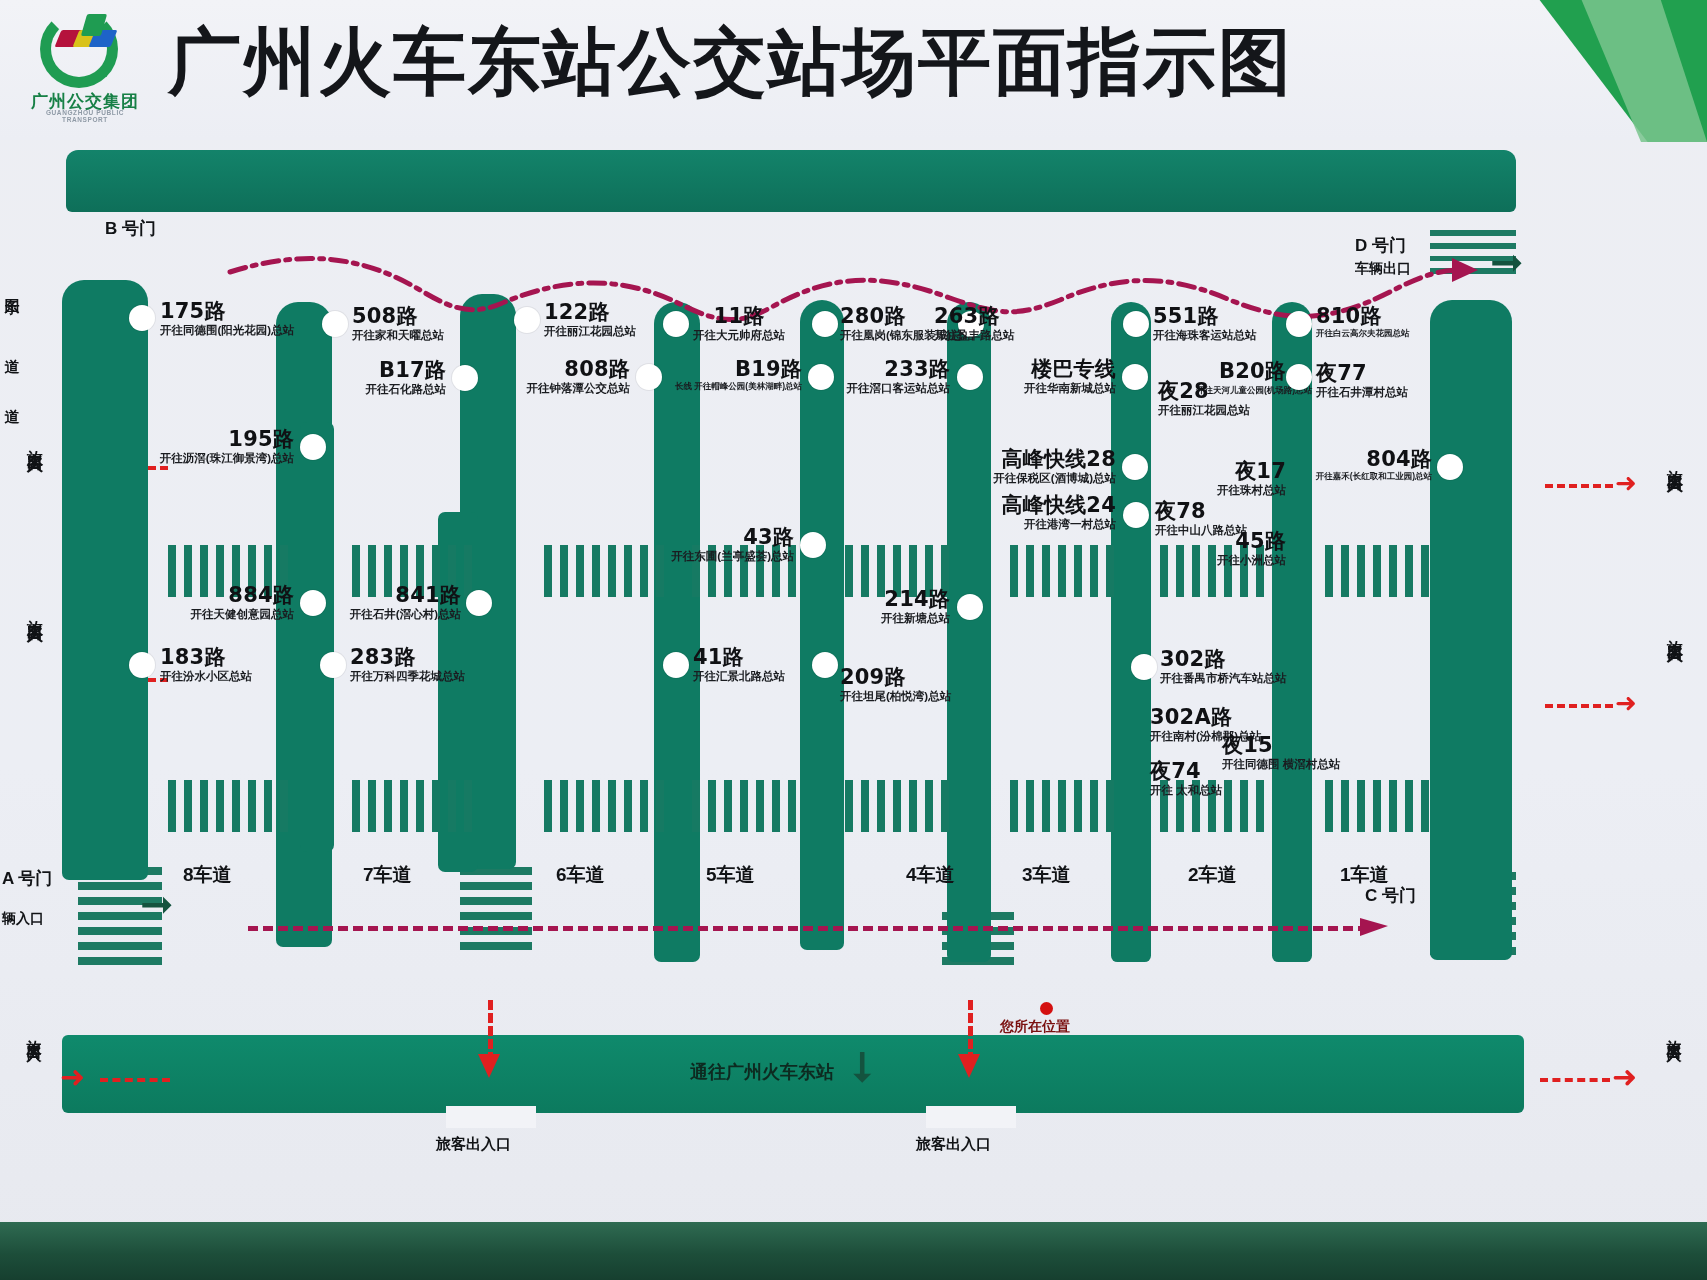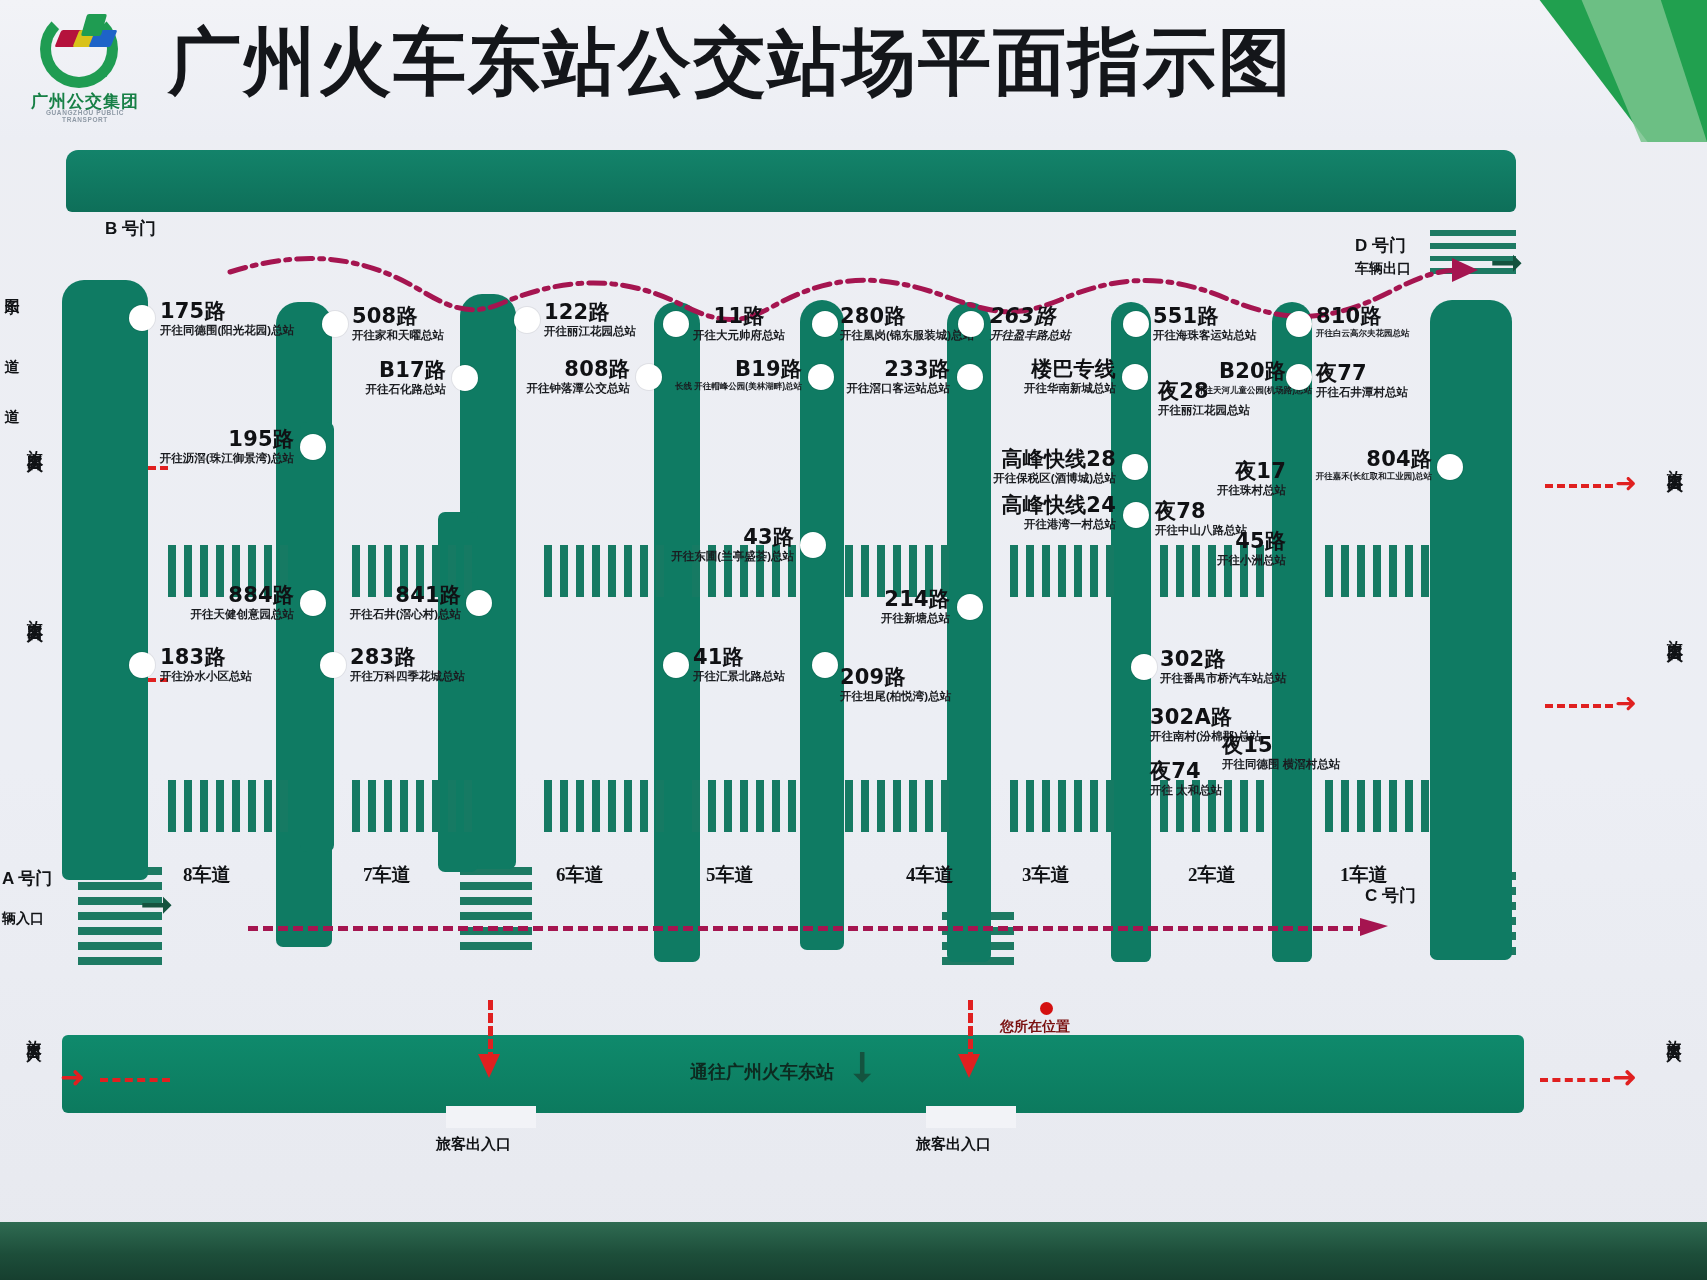--- a/index.html
+++ b/index.html
@@ -72,21 +72,21 @@
 
   
   .zebra{position:absolute;display:flex;gap:8px;}
   .zebra i{display:block;width:8px;height:100%;background:#167a63;}
   
   .zebra-h{position:absolute;display:flex;flex-direction:column;gap:7px;}
   .zebra-h i{display:block;width:100%;height:8px;background:#1d7a63;}
 
   
   .lane-cap{position:absolute;font-size:19px;font-weight:700;color:#111316;
-      font-family:Liberation Serif, serif;white-space:nowrap;}
+      font-family:Liberation Sans, sans-serif;white-space:nowrap;}
 
   
   .gate{position:absolute;font-size:17px;font-weight:700;color:#111316;white-space:nowrap;}
   .gate.sm{font-size:14px;}
 
   
   .vlabel{position:absolute;font-size:16px;font-weight:700;color:#111316;
       writing-mode:vertical-rl;text-orientation:upright;letter-spacing:4px;white-space:nowrap;}
 
   
@@ -507,21 +507,21 @@
       <div class="dest">开往新塘总站</div>
     </div>
 
     <div class="dot" style="left:812px;top:440px;"></div>
     <div class="rt r" style="left:840px;top:434px;margin-top:20px;">
       <div class="num">209路</div>
       <div class="dest">开往坦尾(柏悦湾)总站</div>
     </div>
 
     <div class="dot" style="left:958px;top:99px;"></div>
-    <div class="rt r" style="left:990px;top:93px;font-style:italic;">
+    <div class="rt r" style="left:934px;top:93px;">
       <div class="num">263路</div>
       <div class="dest">开往盈丰路总站</div>
     </div>
 
     <div class="dot" style="left:1122px;top:152px;"></div>
     <div class="rt l" style="left:930px;top:146px;width:186px;">
       <div class="num">楼巴专线</div>
       <div class="dest">开往华南新城总站</div>
     </div>
 

